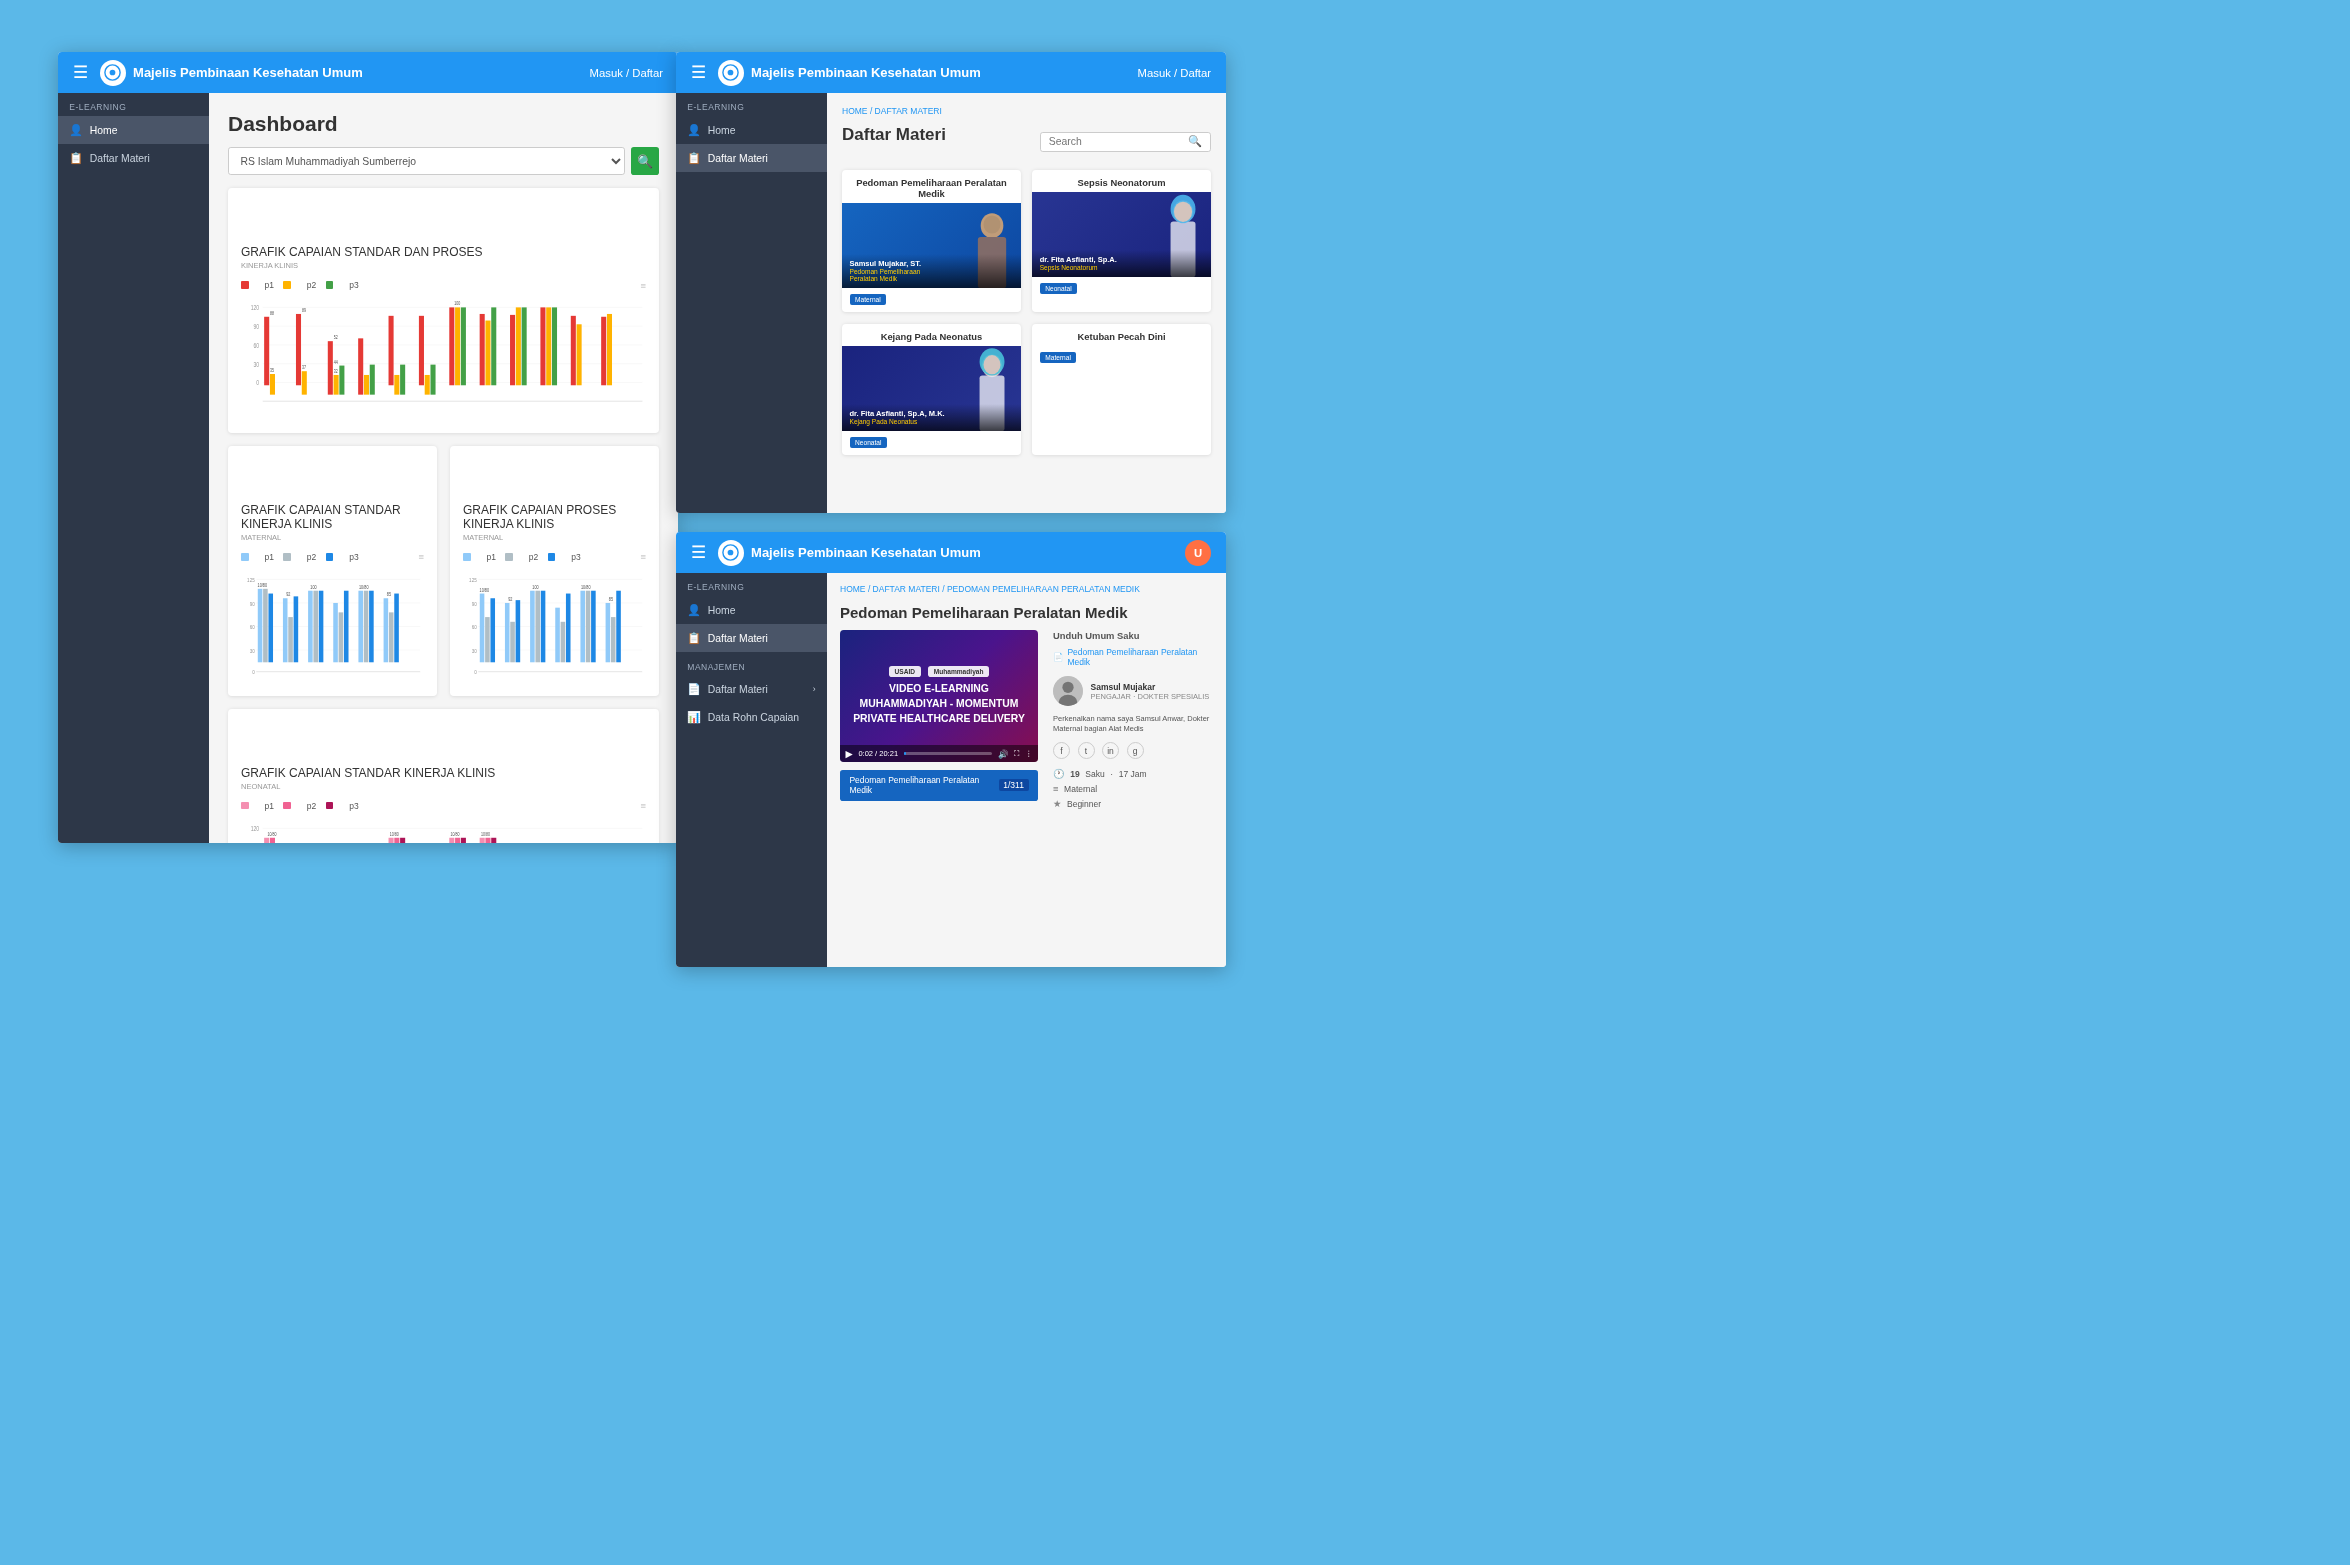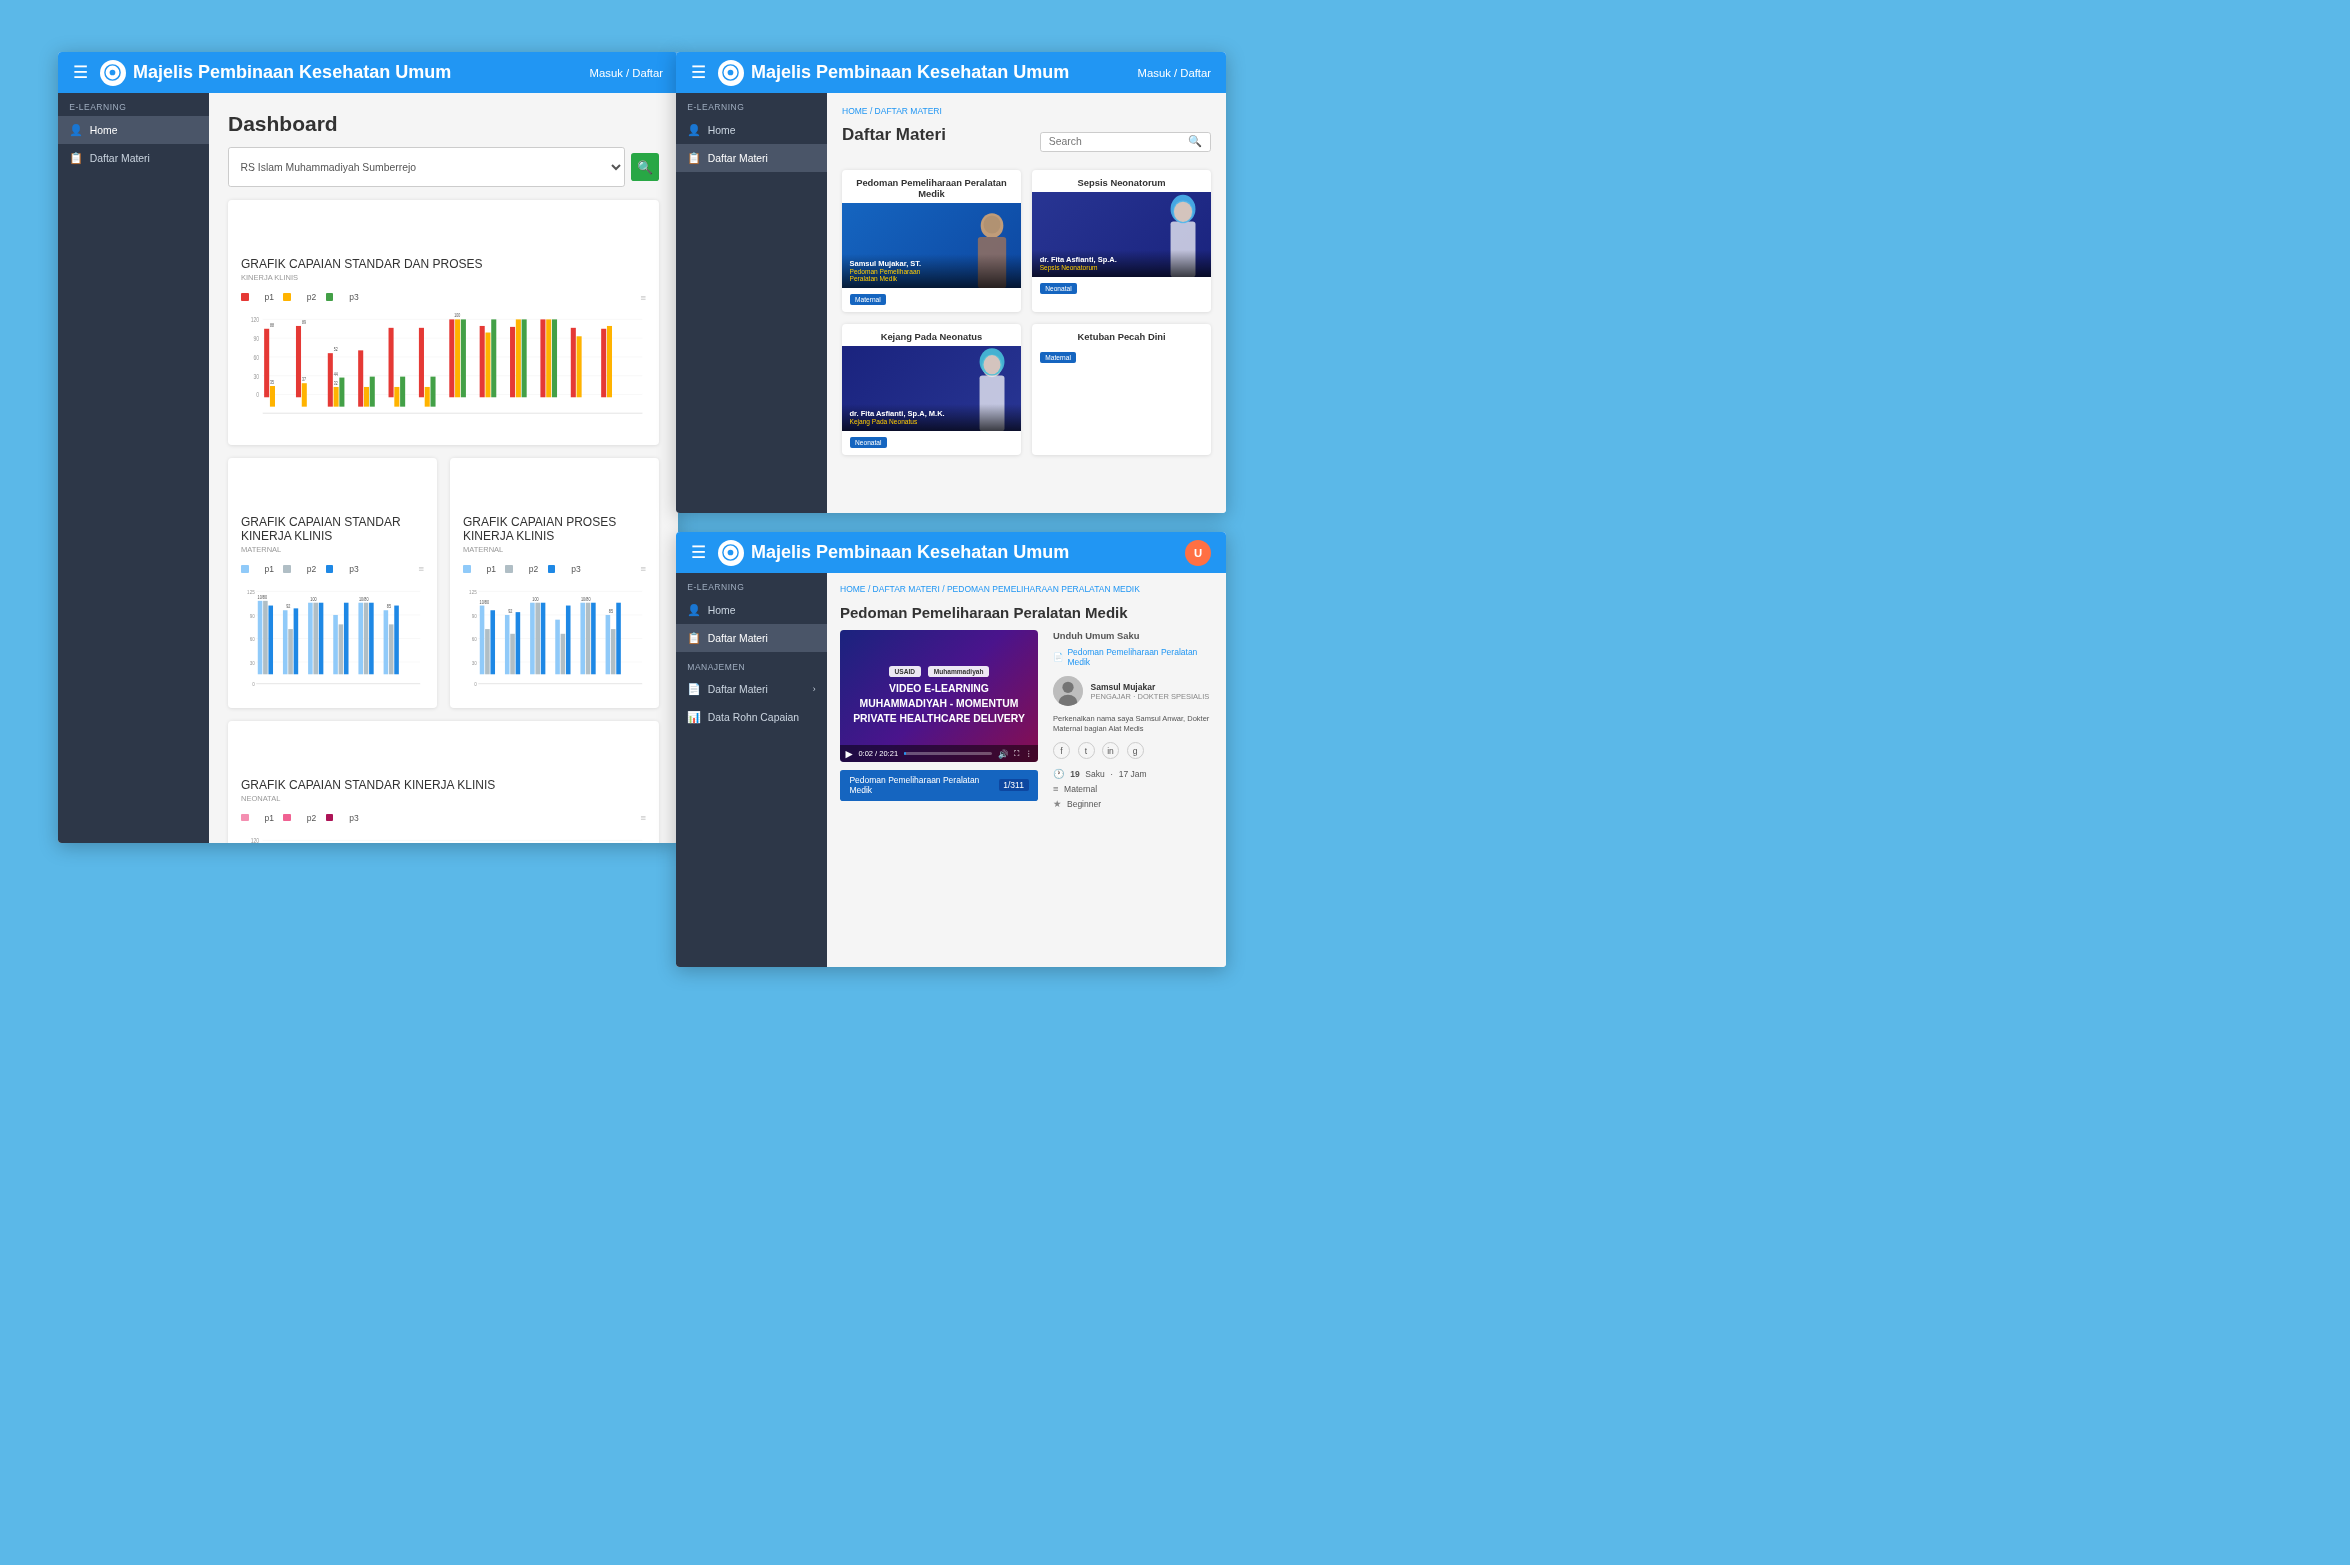--- a/index.html
+++ b/index.html
@@ -40,21 +40,21 @@
       height: 26px;
       margin-right: 7.5px;
       background: white;
       border-radius: 50%;
       display: flex;
       align-items: center;
       justify-content: center;
     }
     .topbar-logo svg { width: 19px; height: 19px; }
     .topbar-title {
-      font-size: 18px;
+      font-size: 13px;
       font-weight: bold;
       flex: 1;
     }
     .topbar-auth {
       font-size: 11.3px;
       color: white;
     }
 
     
     .sidebar {
@@ -119,21 +119,21 @@
     }
 
     .filter-row {
       display: flex;
       align-items: center;
       margin-bottom: 13px;
       gap: 5.6px;
     }
     .filter-select {
       flex: 1;
-      height: 40px;
+      height: 28px;
       border: 0.9px solid #ccc;
       border-radius: 2.8px;
       padding: 0 7.5px;
       font-size: 10.4px;
       color: #555;
       background: white;
     }
     .filter-btn {
       background: #28a745;
       border: none;

